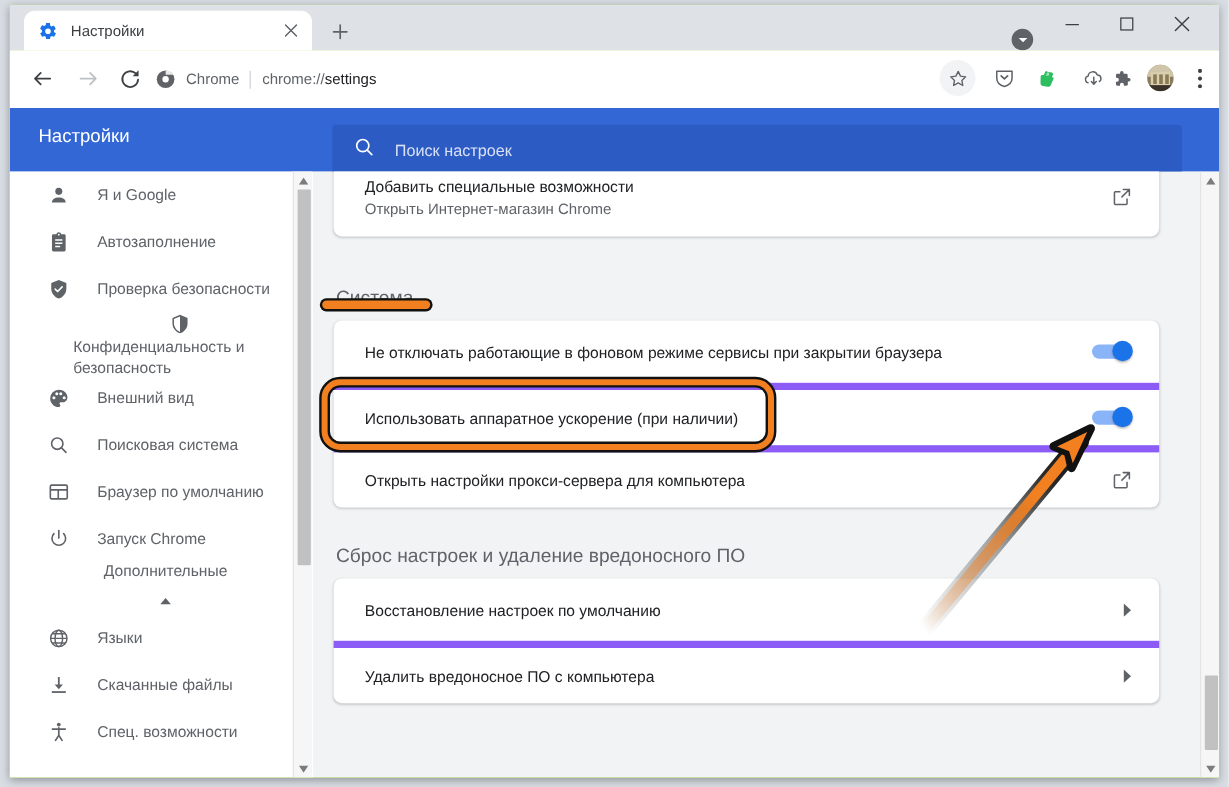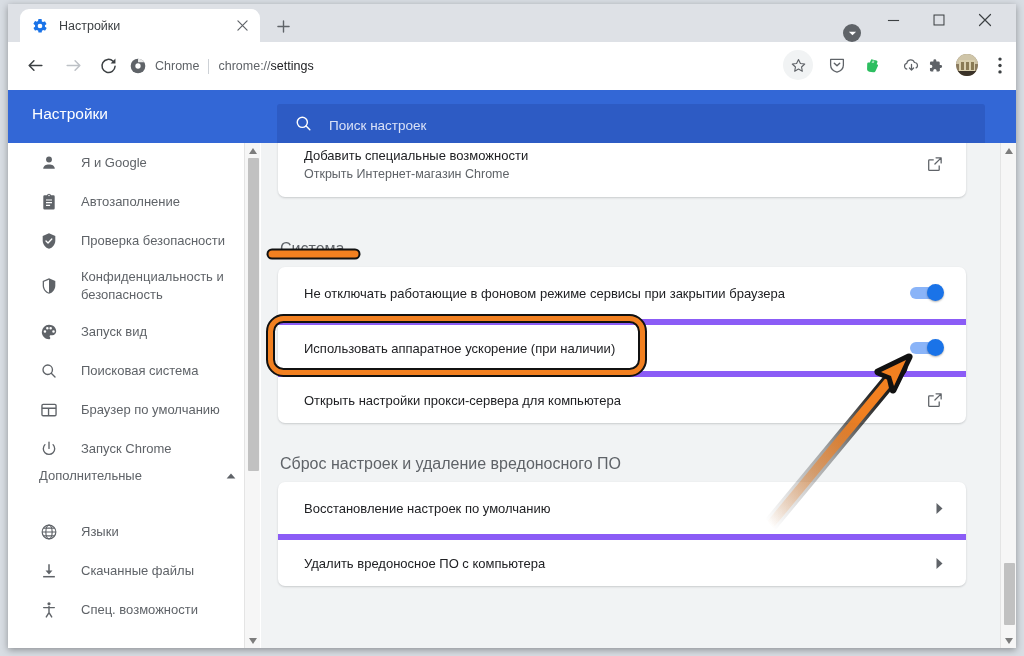--- a/index.html
+++ b/index.html
@@ -186,24 +186,24 @@
   }
   .side-ico {
     width: 20px; height: 20px; flex: 0 0 auto;
     display: flex; align-items: center; justify-content: center;
   }
   .side-label {
     margin-left: 22px;
     font-size: 13px; color: #5f6368;
     line-height: 1.35;
   }
-  .side-item.two-line { height: 52px; }
+  .side-item.two-line { height: 52px; flex-direction: column; }
   .side-group {
-    height: 44px; display: flex; 
-    padding-left: 31px; padding-right: 24px;
+    height: 44px; display: flex; align-items: center;
+    padding-left: 31px; padding-right: 24px; flex-direction: column;
   }
   .side-group .g-label { font-size: 13px; color: #5f6368; flex: 1 1 auto; }
 
   
   .sb-scroll {
     position: absolute; left: 236px; top: 53px;
     width: 16px; height: 505px;
     background: #f6f6f6;
     border-left: 1px solid #e4e4e4;
   }
@@ -475,21 +475,21 @@
           </span>
           <span class="side-label">Конфиденциальность и безопасность</span>
         </div>
 
         <div class="side-item">
           <span class="side-ico">
             <svg width="18" height="18" viewBox="0 0 24 24">
               <path fill="#5f6368" d="M12 2.4A9.6 9.6 0 002.4 12c0 5.3 4.3 9.6 9.6 9.6 1 0 1.7-.8 1.7-1.7 0-.4-.2-.8-.5-1.1-.3-.3-.4-.6-.4-1 0-.9.7-1.6 1.6-1.6h1.9c3 0 5.3-2.4 5.3-5.3 0-4.7-4.3-8.5-9.6-8.5zM6.6 12.9a1.7 1.7 0 110-3.4 1.7 1.7 0 010 3.4zm3.2-4.3a1.7 1.7 0 110-3.4 1.7 1.7 0 010 3.4zm4.4 0a1.7 1.7 0 110-3.4 1.7 1.7 0 010 3.4zm3.8 4.3a1.7 1.7 0 110-3.4 1.7 1.7 0 010 3.4z"></path>
             </svg>
           </span>
-          <span class="side-label">Запуск вид</span>
+          <span class="side-label">Внешний вид</span>
         </div>
 
         <div class="side-item">
           <span class="side-ico">
             <svg width="18" height="18" viewBox="0 0 24 24">
               <circle cx="10.3" cy="10.3" r="6.3" fill="none" stroke="#5f6368" stroke-width="1.8"></circle>
               <path stroke="#5f6368" stroke-width="1.8" stroke-linecap="round" d="M15 15l5 5"></path>
             </svg>
           </span>
           <span class="side-label">Поисковая система</span>

